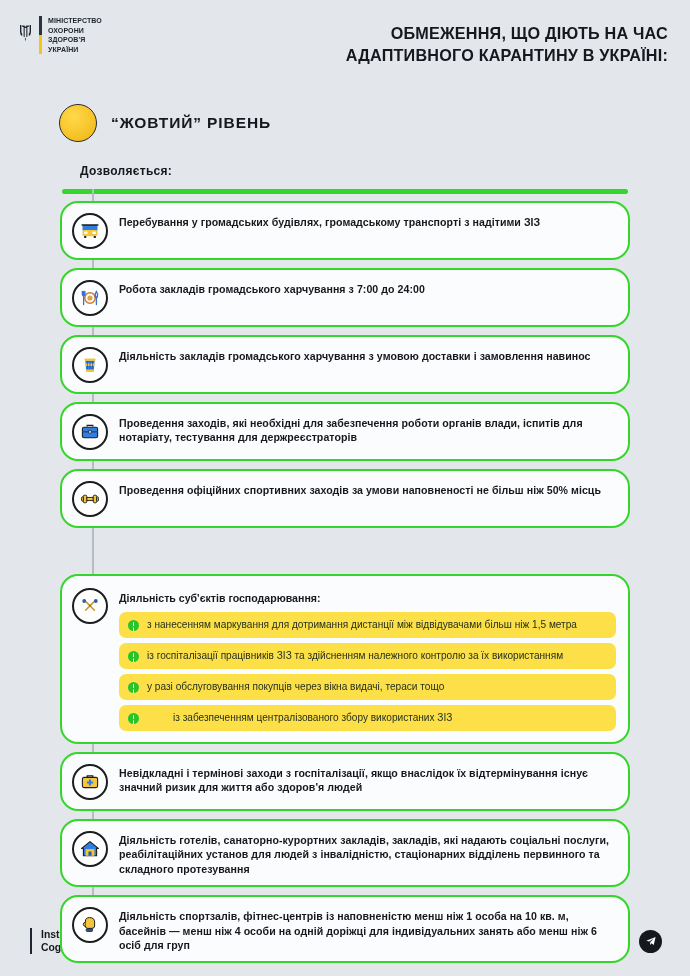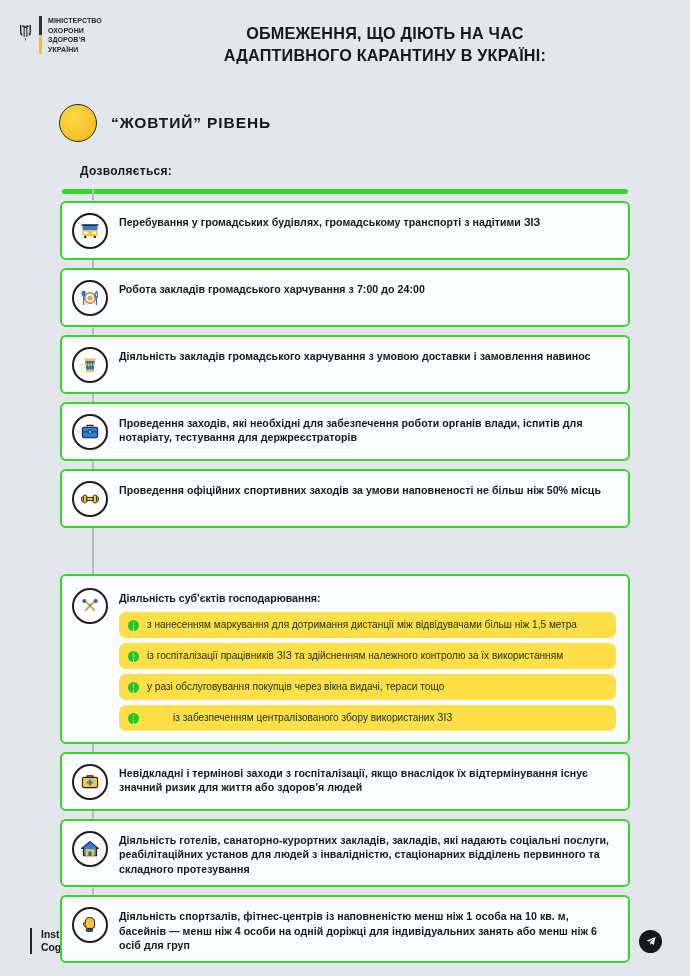--- a/index.html
+++ b/index.html
@@ -55,21 +55,21 @@
     font-size: 7px;
     line-height: 9.6px;
     font-weight: bold;
     letter-spacing: 0.1px;
     color: #20262f;
     padding-top: 0px;
   }
 
   .title-block {
     flex: 1;
-    text-align: center;
+    text-align: right;
     padding-top: 6px;
   }
   .title-block .tline {
     font-size: 16.2px;
     font-weight: bold;
     letter-spacing: 0.2px;
     color: #15181d;
     line-height: 22px;
     white-space: nowrap;
   }
@@ -124,21 +124,21 @@
     width: 2px;
     background: #b4bcc6;
     z-index: 0;
   }
 
   .card {
     position: relative;
     z-index: 1;
     background: #fbfcfd;
     border: 2px solid #35d62a;
-    border-radius: 6px;
+    border-radius: 18px;
     margin-bottom: 8px;
     display: flex;
     align-items: flex-start;
     padding: 9px 14px 9px 10px;
     min-height: 48px;
   }
 
   .icon-badge {
     width: 36px;
     height: 36px;

